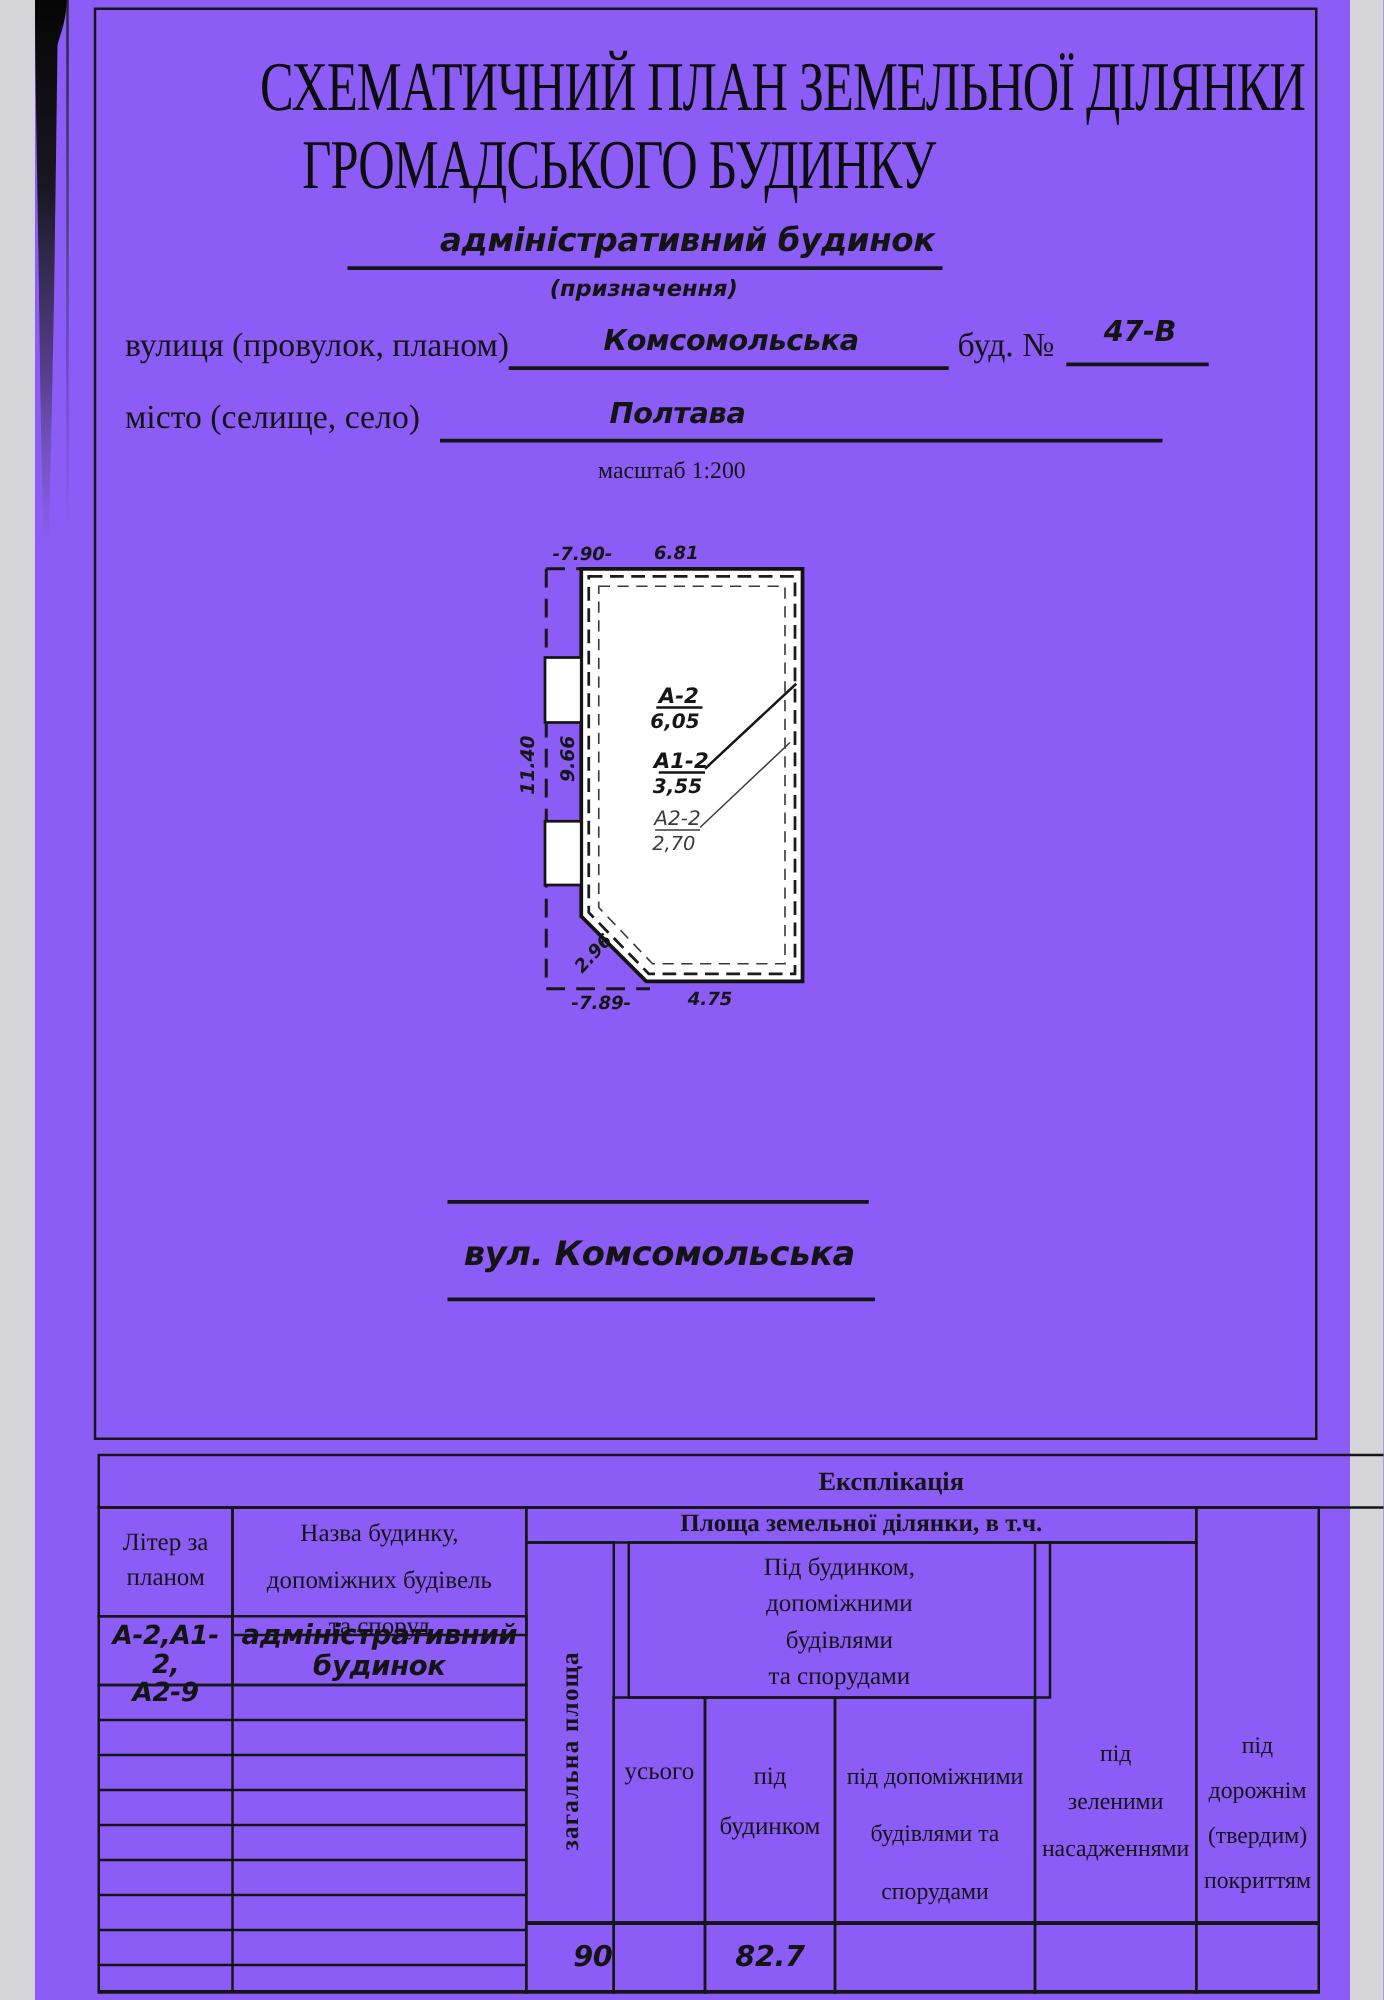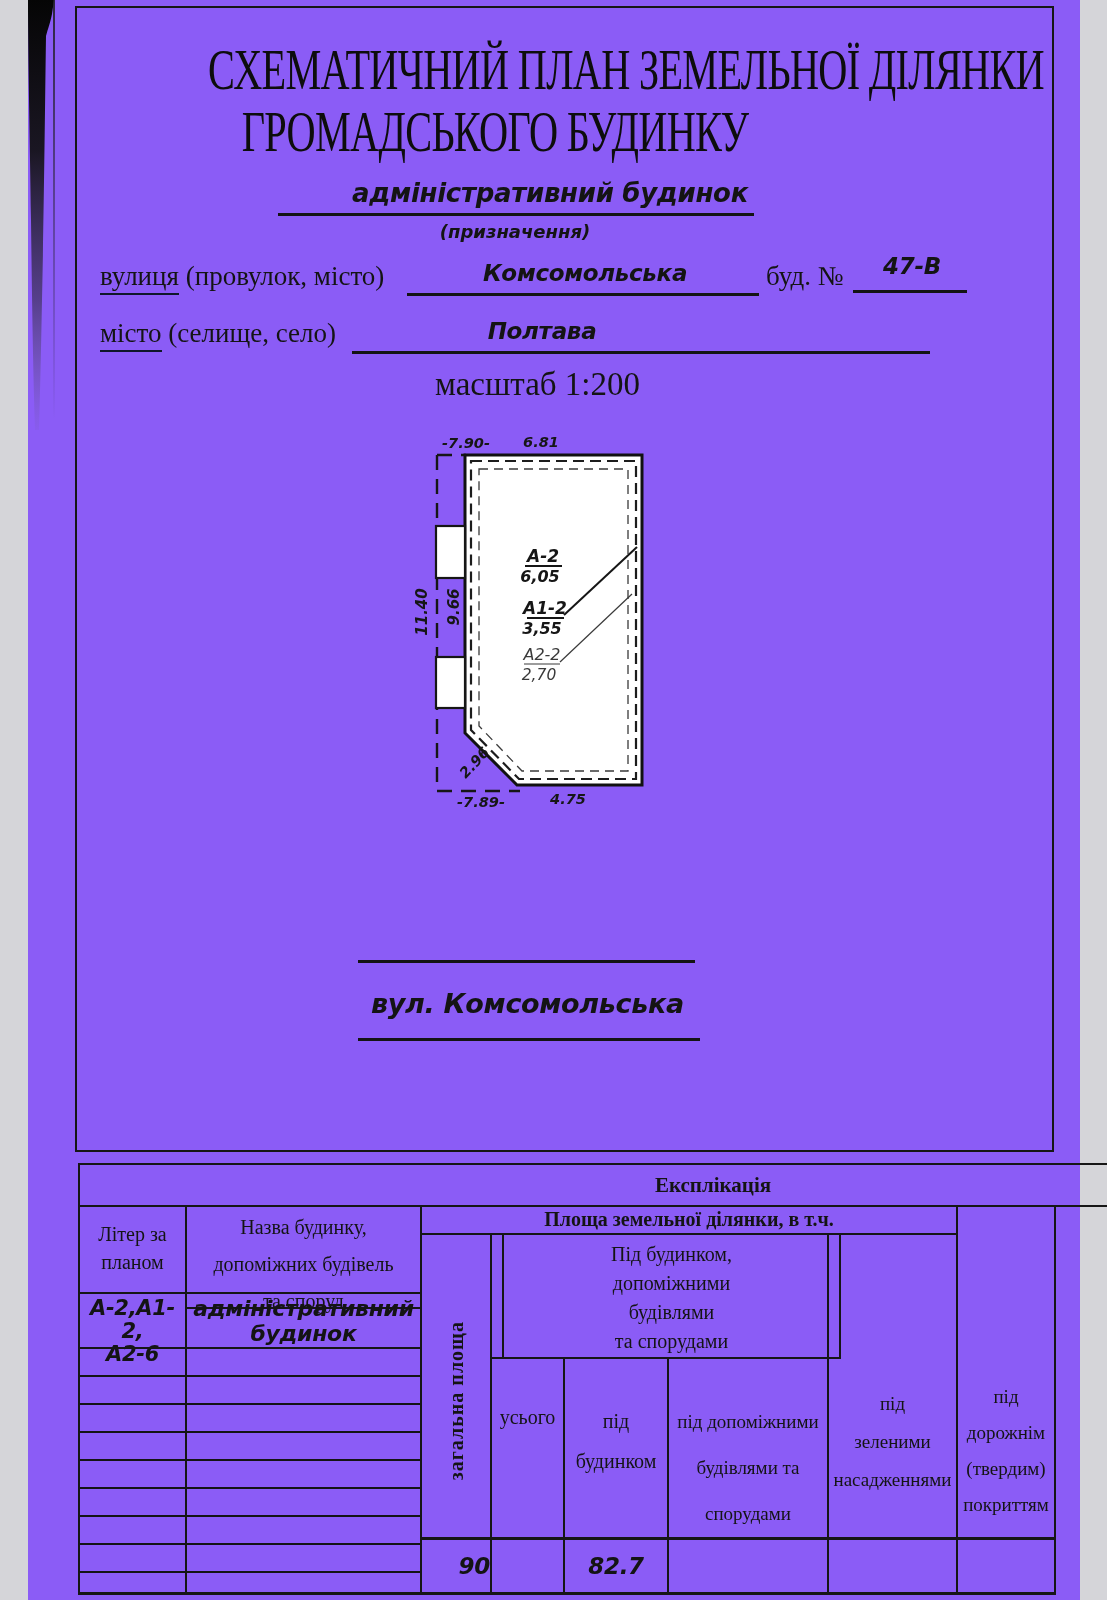--- a/index.html
+++ b/index.html
@@ -8,21 +8,21 @@
   .abs{position:absolute;}
   .serif{font-family:"Liberation Serif",serif;}
   .hand{font-family:"DejaVu Sans",sans-serif;font-style:italic;font-weight:bold;letter-spacing:-0.3px;}
   .center{text-align:center;}
   .pre{white-space:pre-line;}
   .hline{position:absolute;background:#141414;height:3px;}
   .thinline{position:absolute;background:#141414;height:2px;}
   .gray-strip{position:absolute;top:0;height:1600px;background:#d5d5d9;}
   .frame{position:absolute;border:2px solid #161616;}
   .cell{position:absolute;border:2px solid #161616;box-sizing:border-box;font-size:20px;line-height:1.4;}
-  .uword{border-bottom:2px solid #0f172a;padding-bottom:2px;}
+  .uword{border-bottom:2px solid #8b5cf6;padding-bottom:2px;}
   .title{font-size:56px;letter-spacing:-1px;transform:scaleX(0.72);transform-origin:center;white-space:nowrap;color:#0d0d0d;}
   .vtext{writing-mode:vertical-rl;transform:rotate(180deg);font-weight:bold;font-size:20px;letter-spacing:1px;}
   svg text{font-family:"DejaVu Sans",sans-serif;font-style:italic;font-weight:bold;fill:#161616;}
   svg text.light{font-weight:normal;fill:#3a3a3a;}
 </style>
 </head>
 <body>
 
 <div class="page">
 
@@ -48,32 +48,32 @@
 
   <div class="frame" style="left:75px;top:6px;width:975px;height:1142px;"></div>
 
   <div class="abs serif title center" style="left:75px;top:38px;width:950px;">СХЕМАТИЧНИЙ ПЛАН ЗЕМЕЛЬНОЇ ДІЛЯНКИ</div>
   <div class="abs serif title center" style="left:60px;top:100px;width:870px;">ГРОМАДСЬКОГО БУДИНКУ</div>
 
   <div class="abs hand center" style="left:300px;top:178px;width:500px;font-size:26px;">адміністративний будинок</div>
   <div class="hline" style="left:278px;top:213px;width:476px;"></div>
   <div class="abs serif center" style="left:315px;top:221px;width:400px;font-size:18px;font-style:italic;font-weight:bold;font-family:'DejaVu Sans',sans-serif;">(призначення)</div>
 
-  <div class="abs serif" style="left:100px;top:261px;font-size:27px;"><span class="uword">вулиця</span><span> (провулок, місто)</span></div>
+  <div class="abs serif" style="left:100px;top:261px;font-size:27px;"><span class="uword">вулиця</span><span> (провулок, планом)</span></div>
   <div class="abs hand center" style="left:420px;top:260px;width:330px;font-size:23px;">Комсомольська</div>
   <div class="hline" style="left:407px;top:293px;width:352px;"></div>
   <div class="abs serif" style="left:766px;top:261px;font-size:27px;">буд. №</div>
   <div class="abs hand center" style="left:858px;top:253px;width:108px;font-size:23px;">47-В</div>
   <div class="hline" style="left:853px;top:290px;width:114px;"></div>
 
   <div class="abs serif" style="left:100px;top:318px;font-size:27px;"><span class="uword">місто</span><span> (селище, село)</span></div>
   <div class="abs hand center" style="left:432px;top:318px;width:220px;font-size:23px;">Полтава</div>
   <div class="hline" style="left:352px;top:351px;width:578px;"></div>
 
-  <div class="abs serif center" style="left:380px;top:366px;width:315px;font-size:33px;">масштаб 1:200</div>
+  <div class="abs serif center" style="left:380px;top:366px;width:315px;font-size:19px;">масштаб 1:200</div>
 
   <svg class="abs" style="left:400px;top:420px;" width="270" height="400" viewBox="400 420 270 400">
 
     <g stroke="#161616" stroke-width="2.4" stroke-dasharray="15 9">
       <line x1="437" y1="455" x2="437" y2="791"></line>
       <line x1="437" y1="455" x2="466" y2="455"></line>
       <line x1="437" y1="791" x2="520" y2="791"></line>
     </g>
 
     <polygon points="465,455 642,455 642,785 517,785 465,733" fill="#ffffff" stroke="#111111" stroke-width="3"></polygon>
@@ -133,21 +133,21 @@
 зеленими
 насадженнями</div>
   <div class="cell center" style="left:490px;top:1357px;width:75px;height:182px;padding-top:44px;">усього</div>
   <div class="cell center pre" style="left:563px;top:1357px;width:106px;height:182px;padding-top:42px;line-height:40px;">під
 будинком</div>
   <div class="cell center pre" style="left:667px;top:1357px;width:162px;height:182px;padding-top:40px;line-height:46px;font-size:19px;">під допоміжними
 будівлями та
 спорудами</div>
 
   <div class="cell center pre hand" style="left:78px;top:1292px;width:109px;height:57px;font-size:21px;line-height:23px;padding-top:3px;">А-2,А1-2,
-А2-6</div>
+А2-9</div>
   <div class="cell center pre hand" style="left:185px;top:1292px;width:237px;height:57px;font-size:22px;line-height:25px;padding-top:2px;">адміністративний
 будинок</div>
 
   <div class="cell" style="left:78px;top:1347px;width:344px;height:248px;border-bottom-width:3px;">
     <div style="position:absolute;left:105px;top:0;width:2px;height:244px;background:#161616;"></div>
     <div class="thinline" style="left:0;top:26px;width:340px;"></div>
     <div class="thinline" style="left:0;top:54px;width:340px;"></div>
     <div class="thinline" style="left:0;top:82px;width:340px;"></div>
     <div class="thinline" style="left:0;top:110px;width:340px;"></div>
     <div class="thinline" style="left:0;top:138px;width:340px;"></div>

